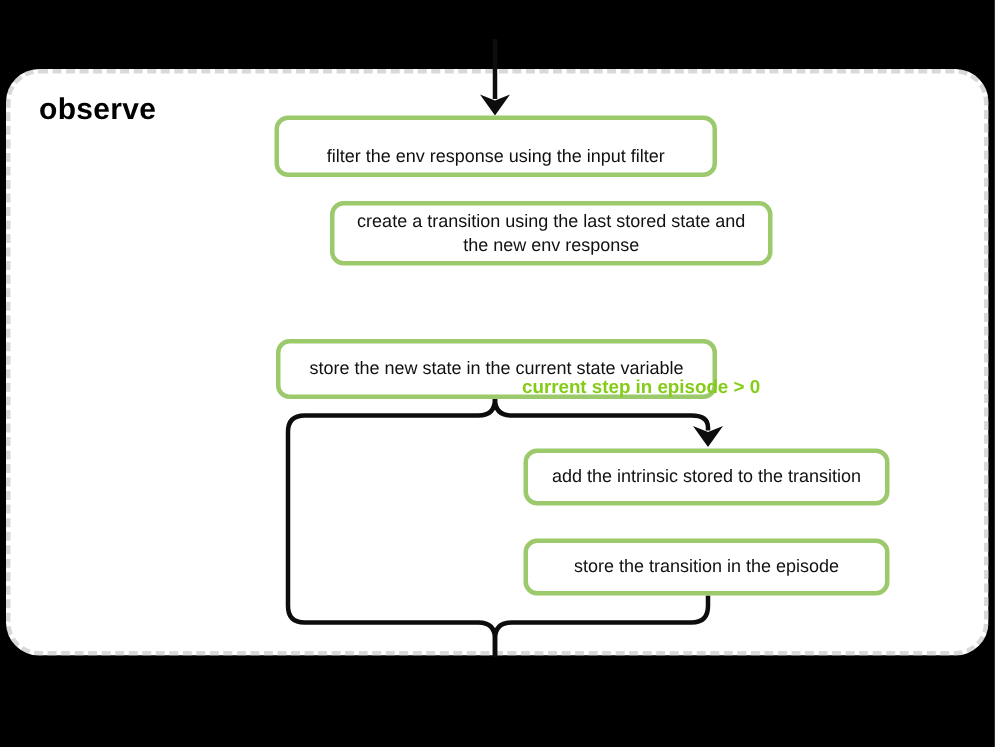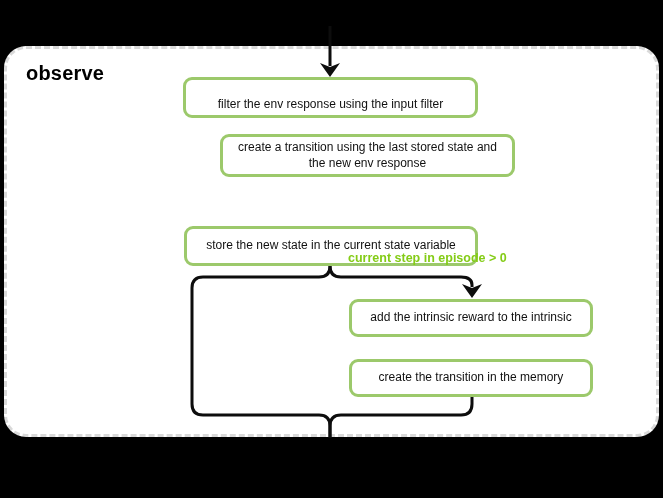--- a/index.html
+++ b/index.html
@@ -103,20 +103,20 @@
     <span>create a transition using the last stored state and the new env response</span>
   </div>
 
   <div class="node node-3">
     <span>store the new state in the current state variable</span>
   </div>
 
   <div class="condition-label">current step in episode &gt; 0</div>
 
   <div class="node node-4">
-    <span>add the intrinsic reward to the intrinsic</span>
+    <span>add the intrinsic stored to the transition</span>
   </div>
 
   <div class="node node-5">
-    <span>create the transition in the memory</span>
+    <span>store the transition in the episode</span>
   </div>
 
 </div>
 
 </body></html>

